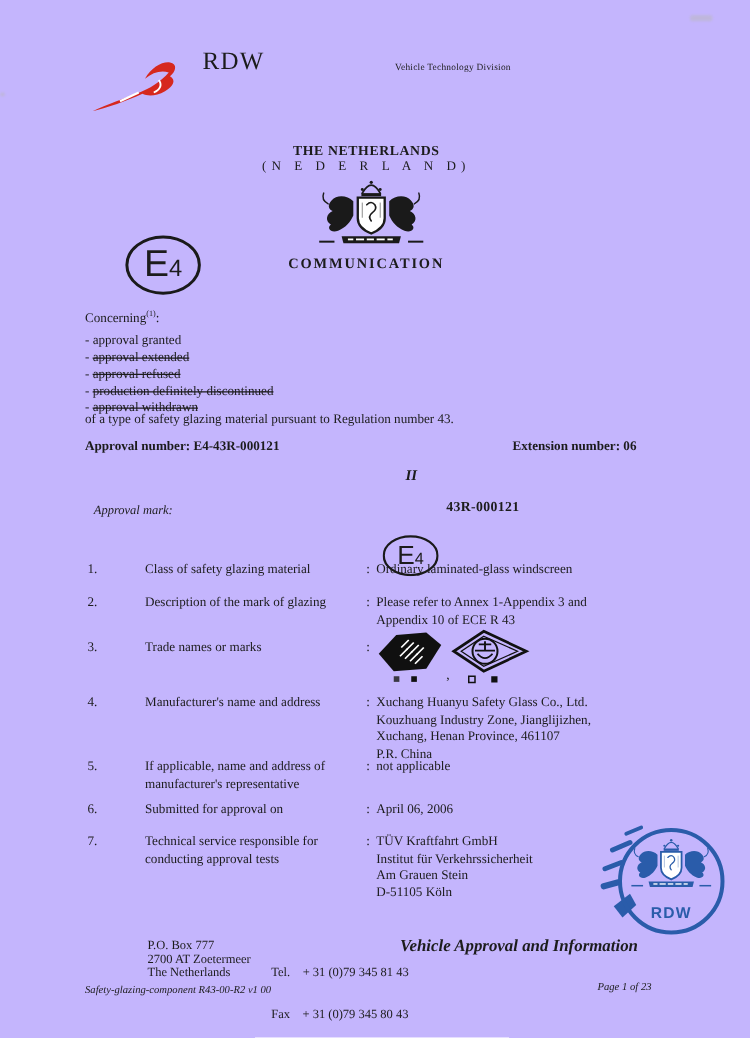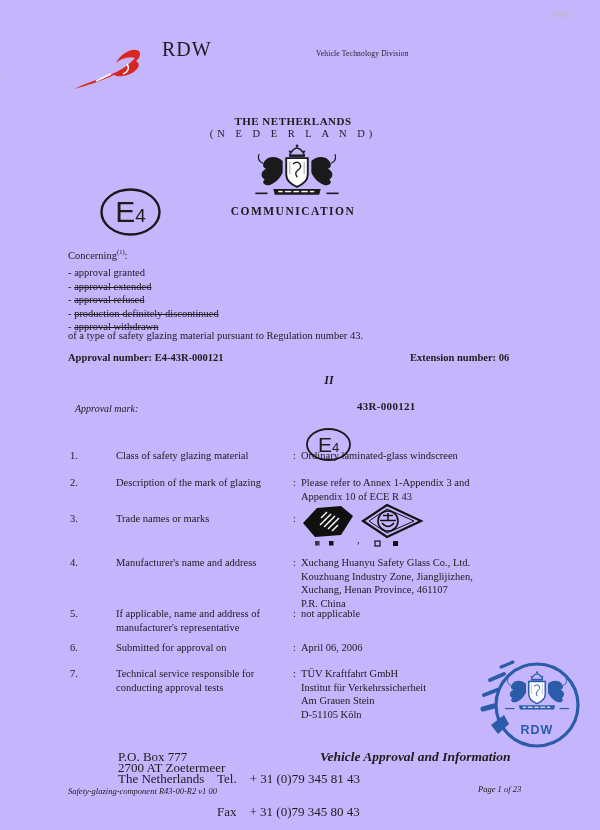--- a/index.html
+++ b/index.html
@@ -39,21 +39,21 @@
   .apnum { left:68px; top:351px; font-weight:bold; }
   .extnum { left:410px; top:351px; font-weight:bold; }
   
   .row { position:absolute; left:68px; width:510px; height:0; }
   .row .num { position:absolute; left:2px; }
   .row .lbl { position:absolute; left:48px; width:172px; white-space:pre-line; }
   .row .col { position:absolute; left:225px; }
   .row .val { position:absolute; left:233px; width:275px; white-space:pre-line; }
   .row .logos { position:absolute; left:231px; top:-9px; }
   
-  .foot { font-size:13px; line-height:11px; white-space:pre; }
+  .foot { font-size:10px; line-height:11px; white-space:pre; }
   .addr { left:118px; top:751px; }
   .tels { left:217px; top:751px; }
   .tagline { left:320px; top:749px; font-size:13.5px; font-weight:bold; font-style:italic; }
   .doc-ref { left:68px; top:786px; font-style:italic; font-size:8.5px; }
   .page-num { left:478px; top:784px; font-style:italic; font-size:8.5px; }
   .artifact { background:#b9b9b6; opacity:.45; border-radius:2px; filter:blur(1px); }
 </style>
 </head>
 <body>
 

